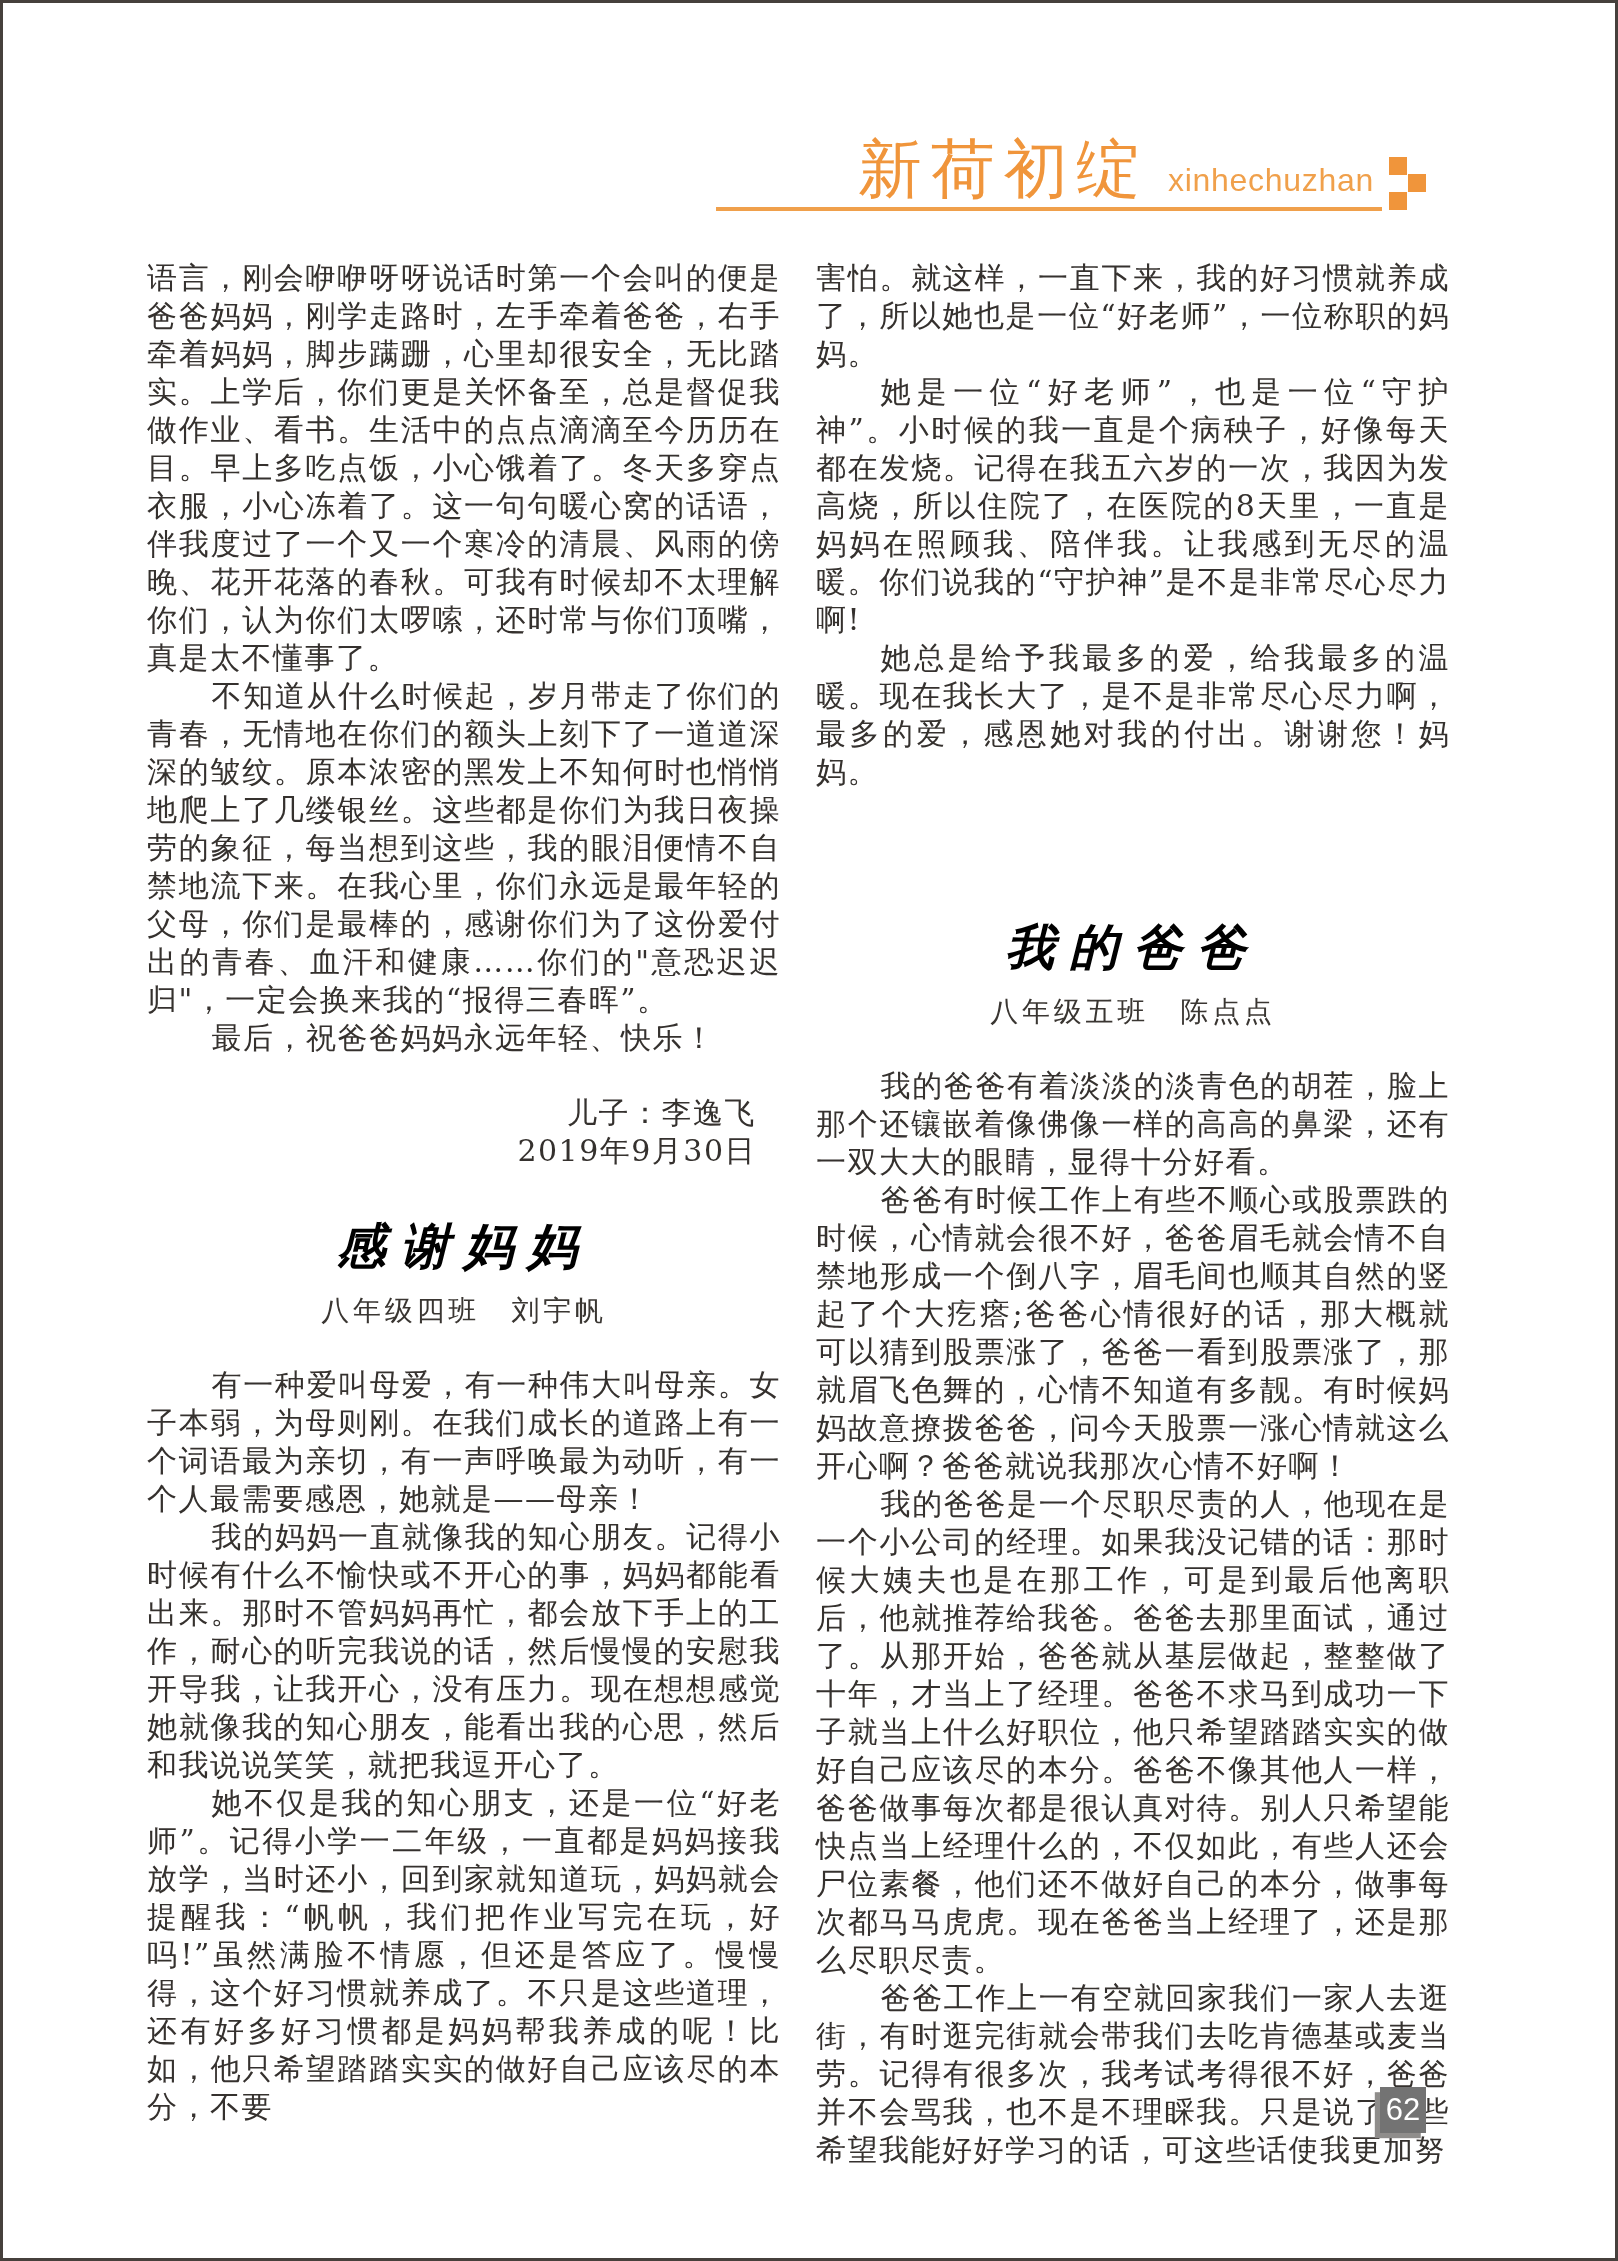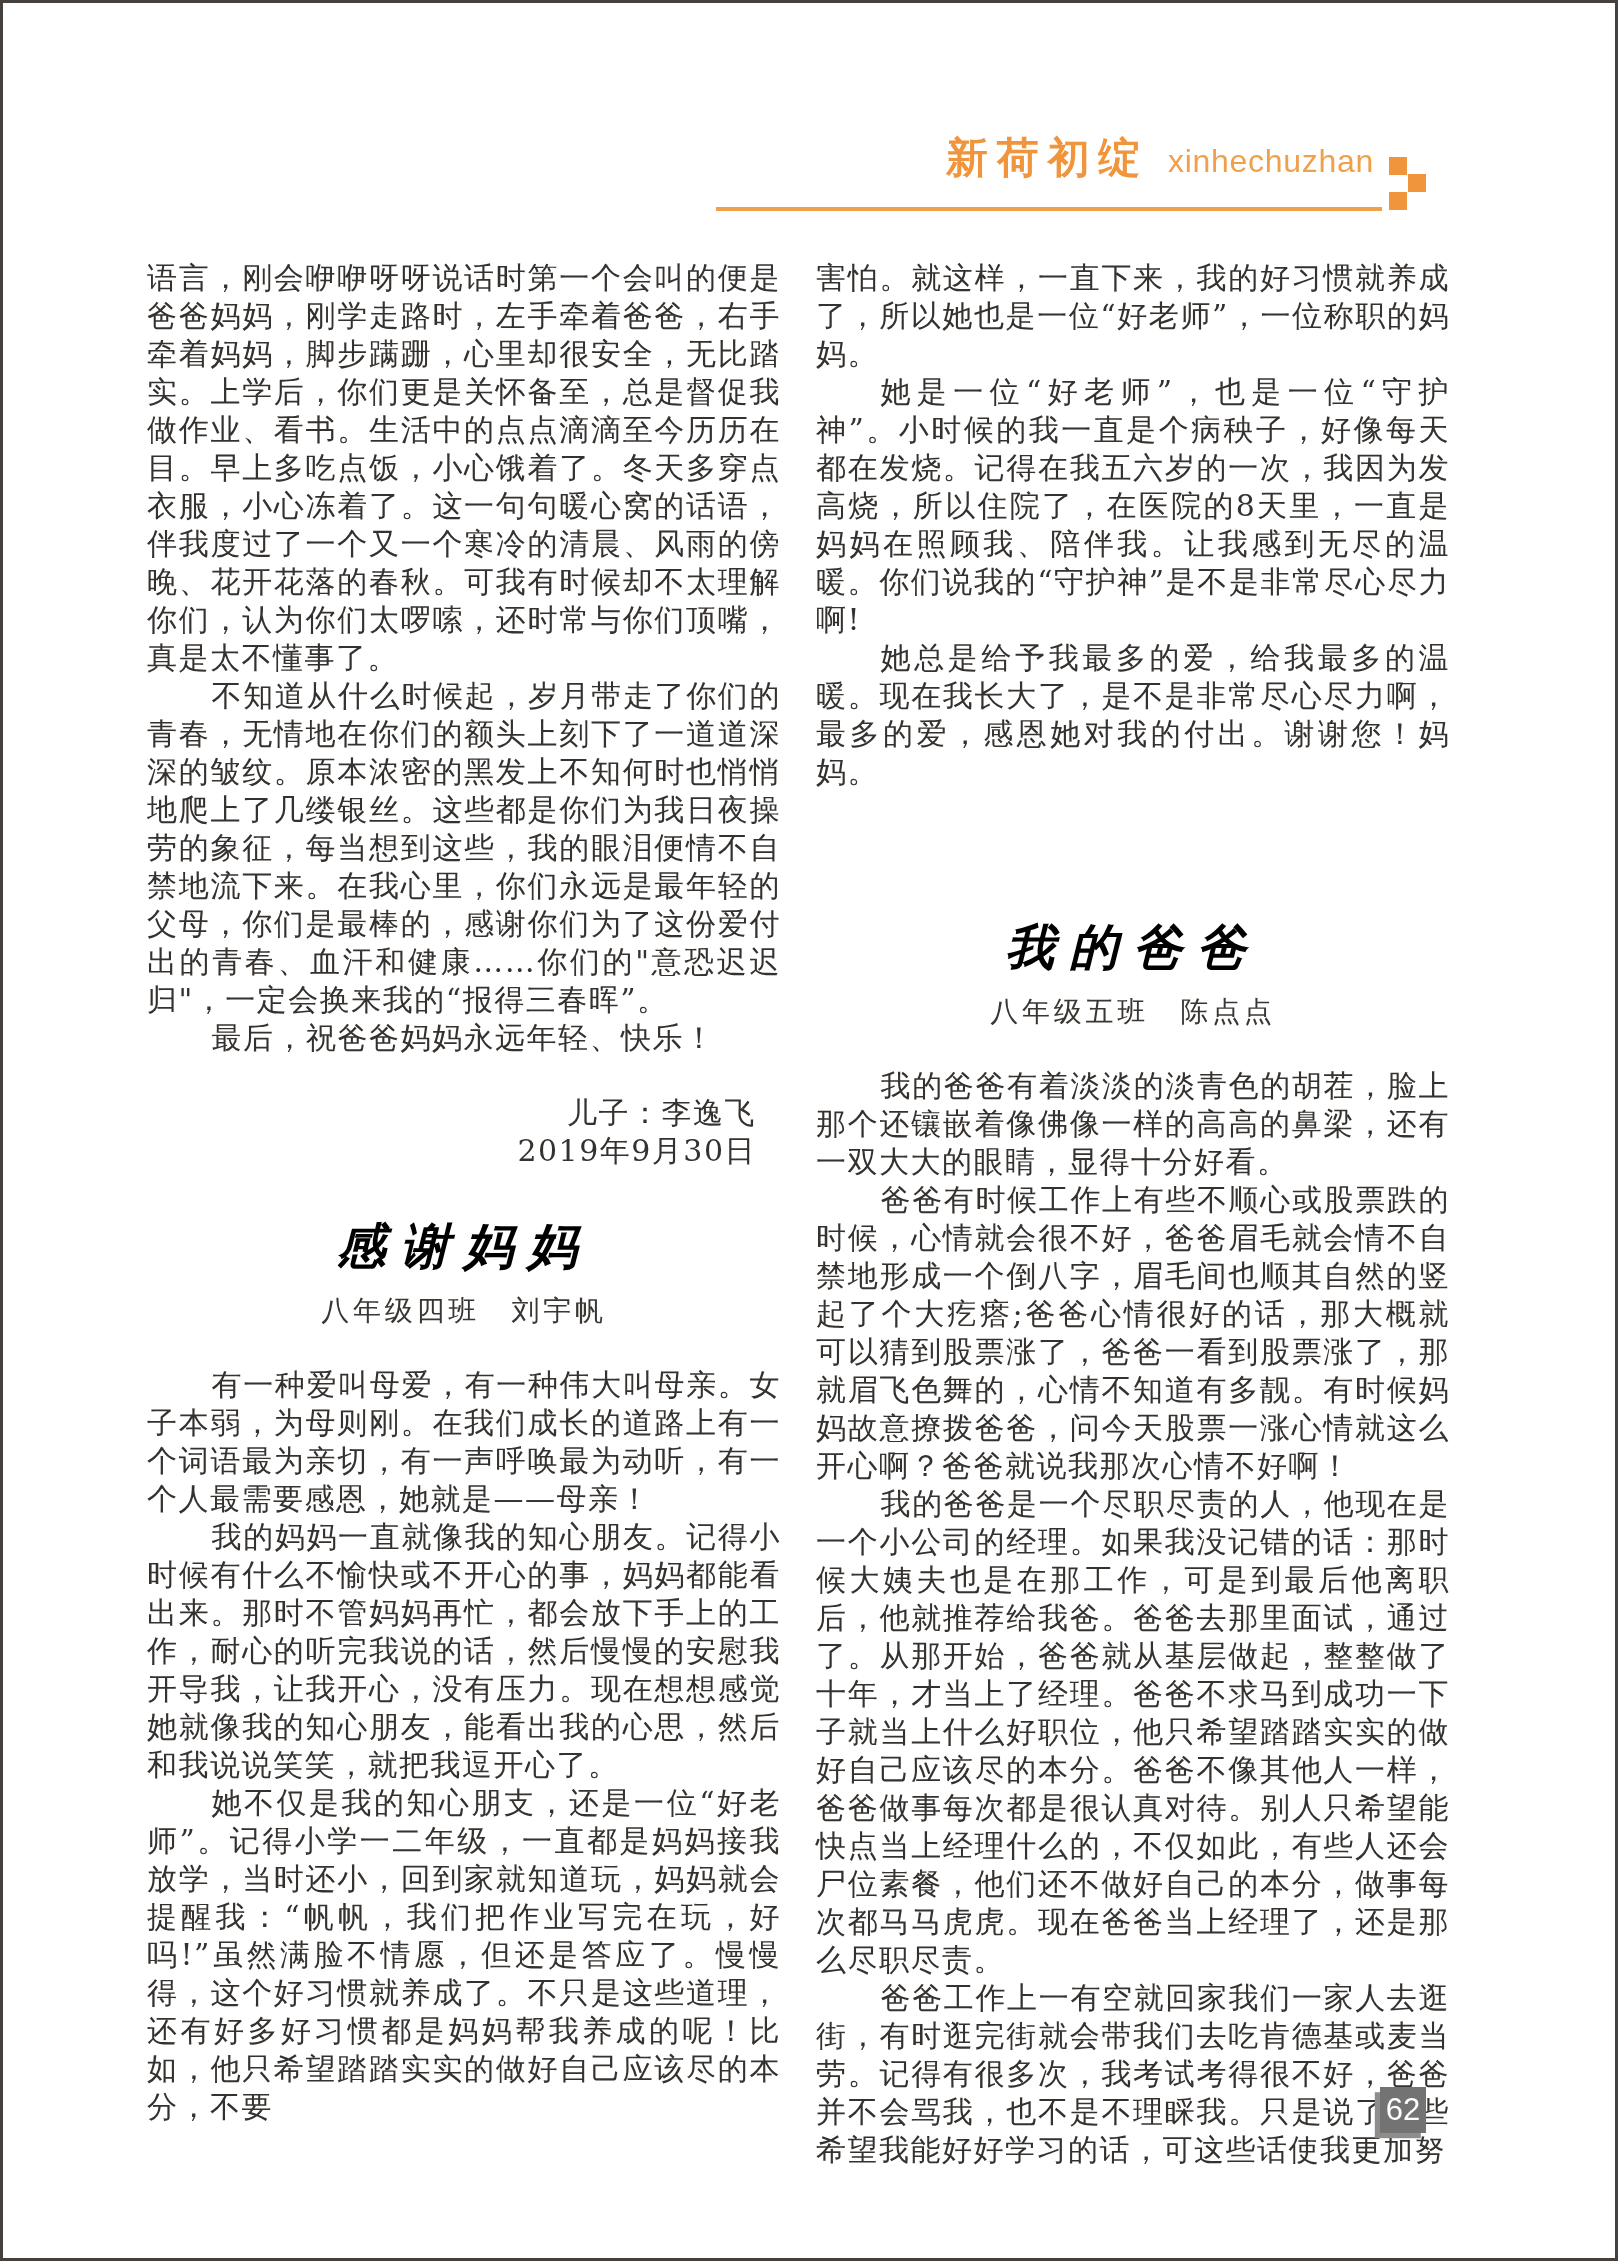--- a/index.html
+++ b/index.html
@@ -4,21 +4,21 @@
 <style>
   html,body{margin:0;padding:0;background:#ffffff;}
   .page{
     position:relative;width:1618px;height:2261px;background:#ffffff;
     font-family:"DejaVu Serif", serif;color:#35312e;overflow:hidden;
   }
   .frame{position:absolute;inset:0;border:3.7px solid #46403c;pointer-events:none;}
 
   
   .brand{position:absolute;top:137px;right:244px;display:flex;align-items:baseline;gap:19px;line-height:1;}
-  .brand-cn{font-size:42px;font-weight:700;color:#f0953b;letter-spacing:8.8px;text-align:right;}
+  .brand-cn{font-size:64px;font-weight:400;color:#f0953b;letter-spacing:8.8px;text-align:right;}
   .brand-en{font-size:32px;color:#f0a04b;font-family:"Liberation Sans",sans-serif;letter-spacing:0.7px;}
   .brand-rule{position:absolute;left:716px;top:207px;width:666px;height:3.7px;background:#f0a04b;}
   .sq{position:absolute;width:17.7px;height:17.7px;background:#f0953b;}
   .sq1{left:1389px;top:157px;}
   .sq2{left:1408px;top:174px;}
   .sq3{left:1389px;top:192px;}
 
   
   .col{position:absolute;top:259px;width:634px;font-size:30px;line-height:38px;
        text-align:justify;text-justify:inter-ideograph;letter-spacing:1.5px;}

